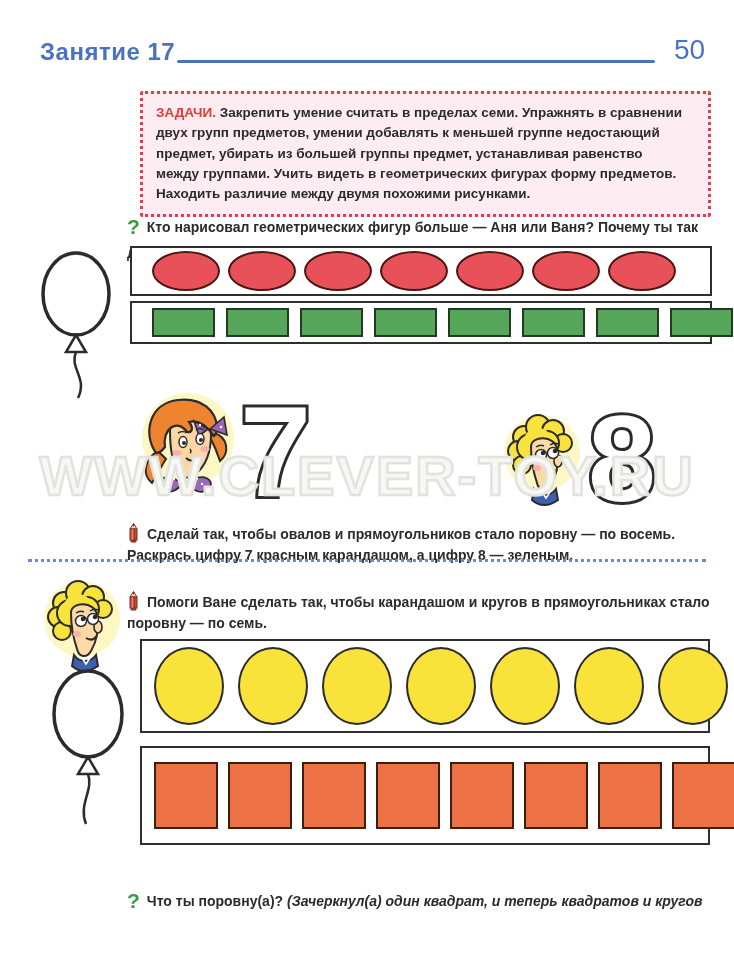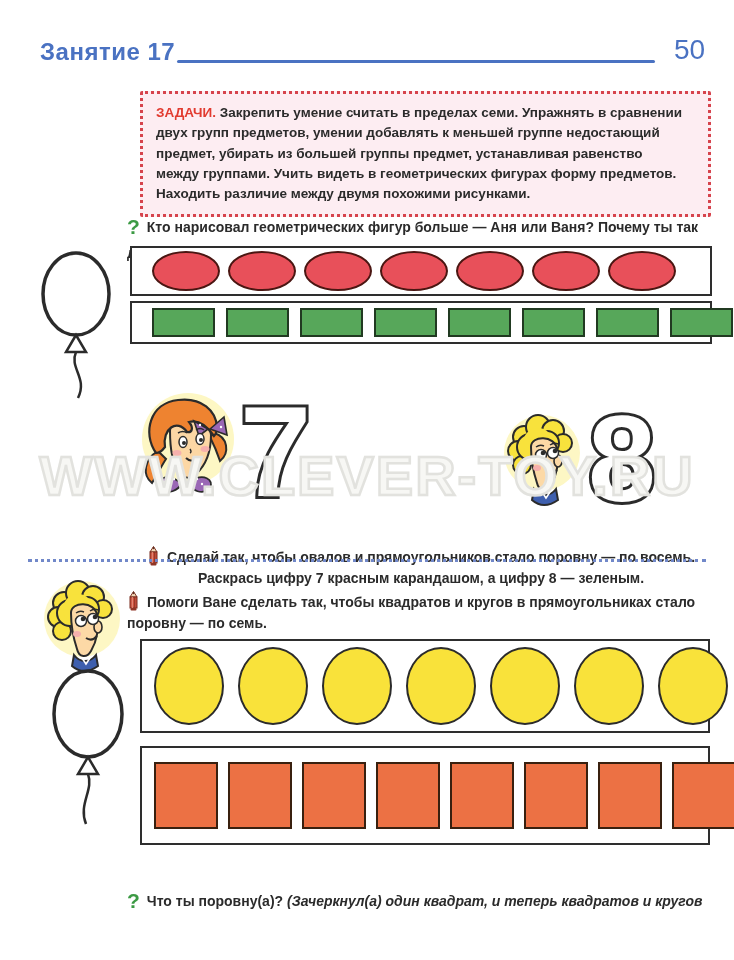--- a/index.html
+++ b/index.html
@@ -50,21 +50,21 @@
   .balloon-2 { left:44px;  top:668px; }
   .digit-svg text, .watermark text { font-family:"Liberation Sans", sans-serif; }
 
   
   .watermark { position:absolute; left:0; top:443px; width:734px; height:72px; z-index:6; pointer-events:none; }
 
   
   .section-divider { position:absolute; left:28px; top:559px; width:678px; border-top:3px dotted var(--divider-blue); }
 
   .question-1 { left:127px; top:197px; width:582px; }
-  .task-1     { left:127px; top:532px; width:588px;text-align:center; }
+  .task-1     { left:127px; top:509px; width:588px; }
   .task-2     { left:127px; top:577px; width:588px; }
   .question-2 { left:127px; top:871px; width:588px; }
 </style>
 </head>
 <body>
 
 <div class="page">
 
   <div class="lesson-title">Занятие 17</div>
   <div class="header-rule"></div>
@@ -182,21 +182,21 @@
 
   <div class="section-divider"></div>
 
   <p class="textline task-2"><svg class="pencil" width="13" height="20" viewBox="0 0 13 20">
         <path d="M3,6 L6.5,0.5 L10,6 Z" fill="#f3d9b8" stroke="#7a2d1f" stroke-width="1"></path>
         <path d="M5.5,2 L6.5,0.5 L7.5,2 L6.5,3.5 Z" fill="#5a2d1f"></path>
         <rect x="3" y="6" width="7" height="11" fill="#c94f3d" stroke="#7a2d1f" stroke-width="1"></rect>
         <line x1="5.3" y1="6" x2="5.3" y2="17" stroke="#e8927e" stroke-width="1"></line>
         <line x1="7.7" y1="6" x2="7.7" y2="17" stroke="#8f3526" stroke-width="1"></line>
         <rect x="3.5" y="17" width="6" height="2.5" rx="1" fill="#8f3526"></rect>
-      </svg><span>Помоги Ване сделать так, чтобы квадратов и кругов в прямоугольниках стало поровну — по семь.</span></p>
+      </svg><span>Помоги Ване сделать так, чтобы карандашом и кругов в прямоугольниках стало поровну — по семь.</span></p>
 
   <svg class="art boy-face-2" width="84" height="100" viewBox="0 0 84 100">
     <circle cx="42" cy="44" r="38" fill="#fdf7c4"></circle>
     <g fill="#f8e23c" stroke="#2b2b2b" stroke-width="2">
       <circle cx="24" cy="28" r="11"></circle>
         <circle cx="38" cy="18" r="12"></circle>
         <circle cx="53" cy="22" r="11"></circle>
       <circle cx="63" cy="34" r="9"></circle>
         <circle cx="18" cy="42" r="10"></circle>
         <circle cx="22" cy="56" r="9"></circle>

